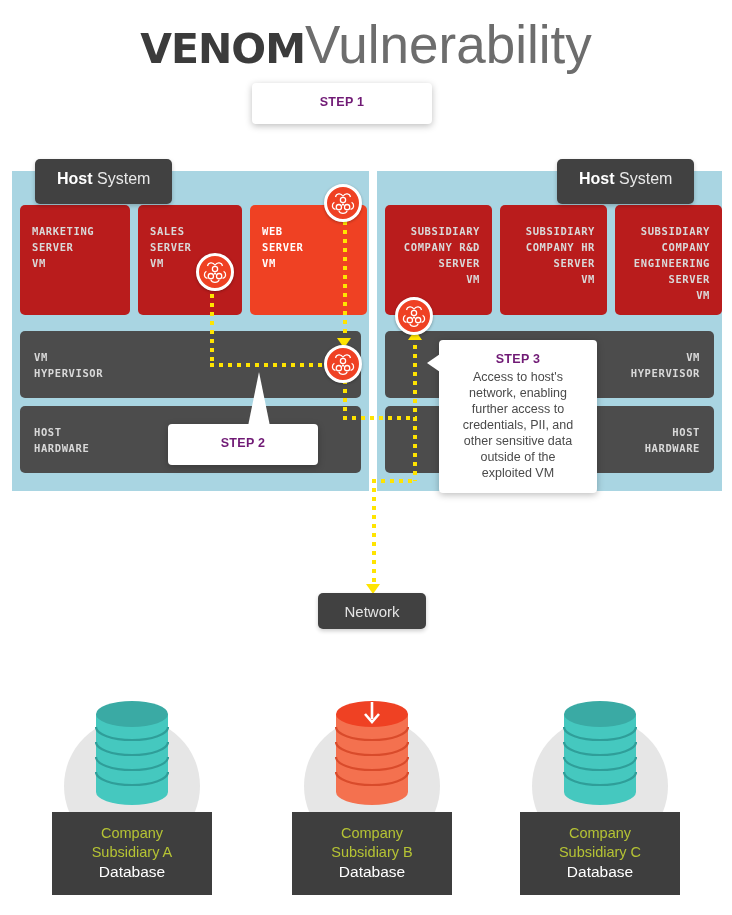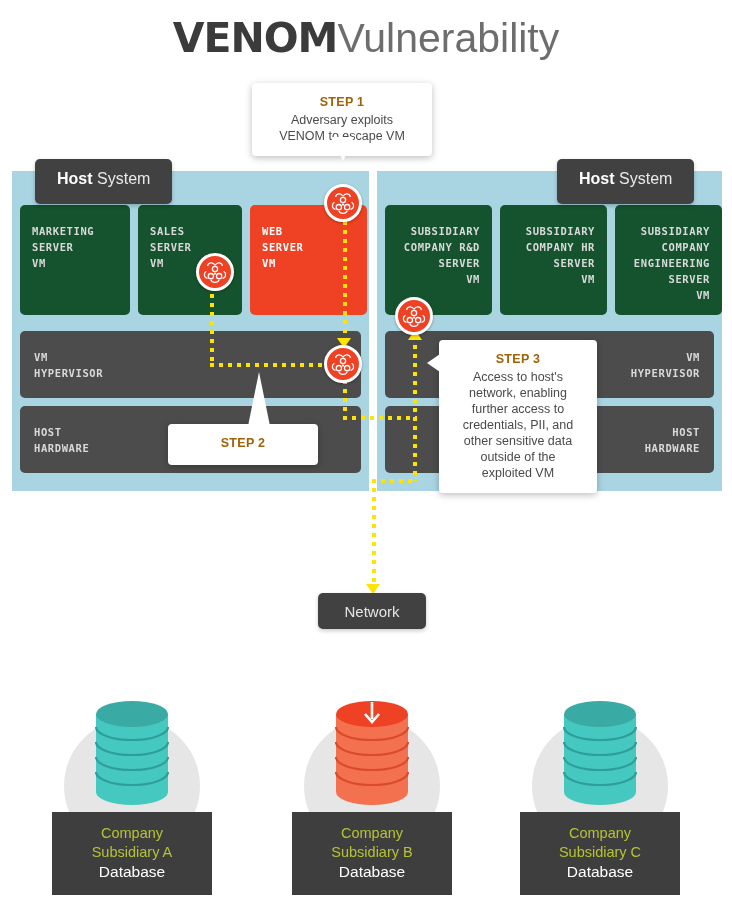--- a/index.html
+++ b/index.html
@@ -27,21 +27,21 @@
   #title .venom {
     font-family: "DejaVu Sans", sans-serif;
     font-weight: bold;
     font-size: 41px;
     letter-spacing: -1px;
     color: #3b3b3b;
   }
   #title .vuln {
     font-family: "Liberation Sans", sans-serif;
     font-weight: 300;
-    font-size: 41px;
+    font-size: 53px;
     letter-spacing: 0px;
     color: #6d6d6d;
   }
 
   
   .host-panel {
     position: absolute;
     background: #a9d5e2;
     box-sizing: border-box;
     padding: 8px;
@@ -65,21 +65,21 @@
   .host-label .l { font-weight: 300; color: #e9e9e9; }
   #host-label-left  { left: 35px;  top: 159px; }
   #host-label-right { left: 557px; top: 159px; }
 
   .vm-row {
     position: absolute;
     display: flex;
     gap: 8px;
   }
   .vm-box {
-    background: #14532d;
+    background: #b91c1c;
     border-radius: 5px;
     color: #d9d9d9;
     font-family: "DejaVu Sans Mono", monospace;
     font-size: 10.5px;
     font-weight: bold;
     letter-spacing: 0.6px;
     line-height: 16px;
     box-sizing: border-box;
     padding: 18px 12px;
   }
@@ -146,21 +146,21 @@
     position: absolute;
     background: #ffffff;
     border-radius: 4px;
     box-shadow: 0 2px 7px rgba(0,0,0,0.26);
     text-align: center;
     padding: 12px 14px;
     box-sizing: border-box;
     z-index: 40;
   }
   .callout .step {
-    color: #a16207;
+    color: #701a75;
     font-weight: bold;
     font-size: 12.5px;
     letter-spacing: 0.3px;
     margin-bottom: 3px;
   }
   .callout .body {
     color: #4a4a4a;
     font-size: 12.5px;
     line-height: 16px;
     font-weight: 300;
@@ -359,22 +359,20 @@
       <path d="M12 49 C2 47 1 35 9 30"></path>
       <path d="M52 49 C62 47 63 35 55 30"></path>
       <path d="M21 53 C24 62 40 62 43 53"></path>
     </g>
     <circle cx="32" cy="36" r="3" fill="#ffffff"></circle>
   </svg>
 </div>
 
 <div class="callout" style="left:252px; top:83px; width:180px;">
   <div class="step">STEP 1</div>
-  <div class="body" style="white-space:pre-line;">Adversary exploits
-VENOM to escape VM</div>
   <div class="tail" style="left:80px; top:54px; border-left:11px solid transparent; border-right:11px solid transparent; border-top:24px solid #ffffff;"></div>
 </div>
 
 <div class="callout" style="left:168px; top:424px; width:150px;">
   <div class="step">STEP 2</div>
   <div class="tail" style="left:80px; top:-52px; border-left:11px solid transparent; border-right:11px solid transparent; border-bottom:54px solid #ffffff;"></div>
 </div>
 
 <div class="callout" style="left:439px; top:340px; width:158px;">
   <div class="step">STEP 3</div>

